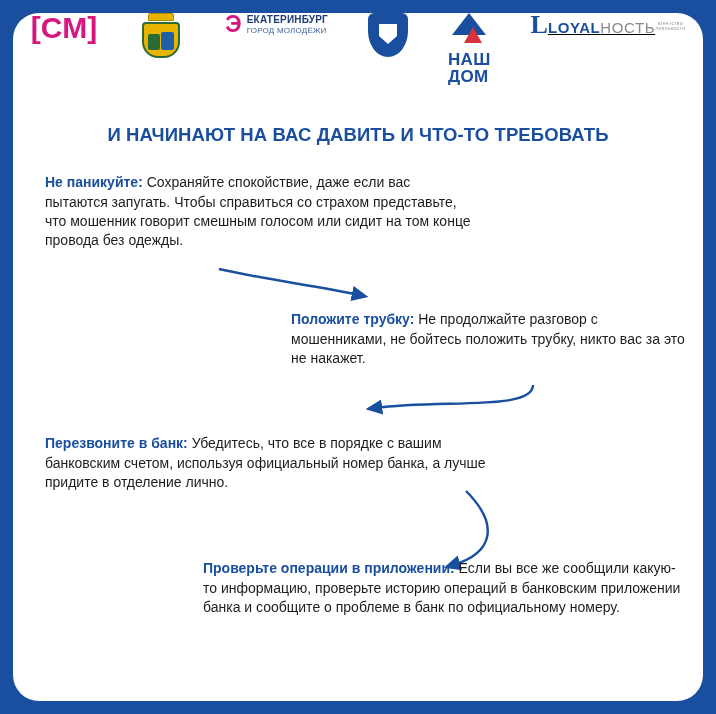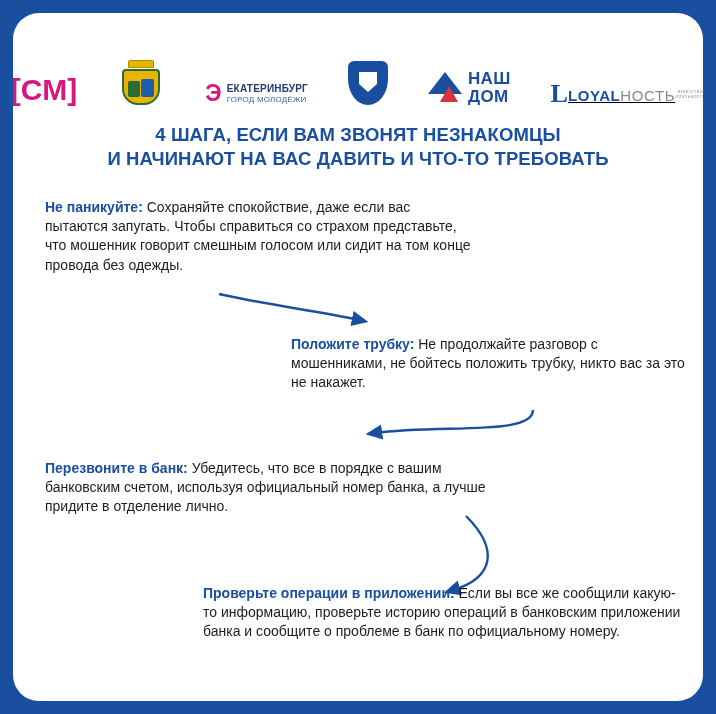--- a/index.html
+++ b/index.html
@@ -27,21 +27,21 @@
     height: 688px;
     background: #ffffff;
     border-radius: 26px;
     box-sizing: border-box;
     overflow: hidden;
   }
 
   
   .logobar {
     display: flex;
-    align-items: flex-end;
+    align-items: flex-start;
     justify-content: center;
     gap: 40px;
     height: 92px;
     padding: 0 30px;
     box-sizing: border-box;
   }
   .logo {
     display: flex;
     align-items: center;
     justify-content: center;
@@ -142,20 +142,21 @@
     width: 18px; height: 20px;
     background: #ffffff;
     clip-path: polygon(0 0, 100% 0, 100% 60%, 50% 100%, 0 60%);
   }
 
   
   .nashdom {
     display: flex;
     align-items: center;
     gap: 6px;
+    flex-direction: column;
   }
   .nd-mark {
     width: 34px; height: 32px;
     position: relative;
   }
   .nd-mark .b {
     position: absolute; left: 0; top: 0;
     width: 0; height: 0;
     border-left: 17px solid transparent;
     border-right: 17px solid transparent;
@@ -289,21 +290,20 @@
 
       <div class="logo loyal">
         <div class="l-mark">L</div>
         <div class="l-name"><span class="dark">LOYAL</span><span class="grey">НОСТЬ</span></div>
         <div class="l-sub">агентство лояльности</div>
       </div>
 
     </div>
 
     <div class="title">
-      <div>4 ШАГА, ЕСЛИ ВАМ ЗВОНЯТ НЕЗНАКОМЦЫ</div>
       <div>И НАЧИНАЮТ НА ВАС ДАВИТЬ И ЧТО-ТО ТРЕБОВАТЬ</div>
     </div>
 
     <div class="steps">
 
       <svg class="arrows" viewBox="0 0 690 560">
         <defs>
           <marker id="ah" markerWidth="7" markerHeight="7" refX="3" refY="3.2" orient="auto">
             <path d="M0,0 L7,3.2 L0,6.4 z" fill="#1a4fa0"></path>
           </marker>

